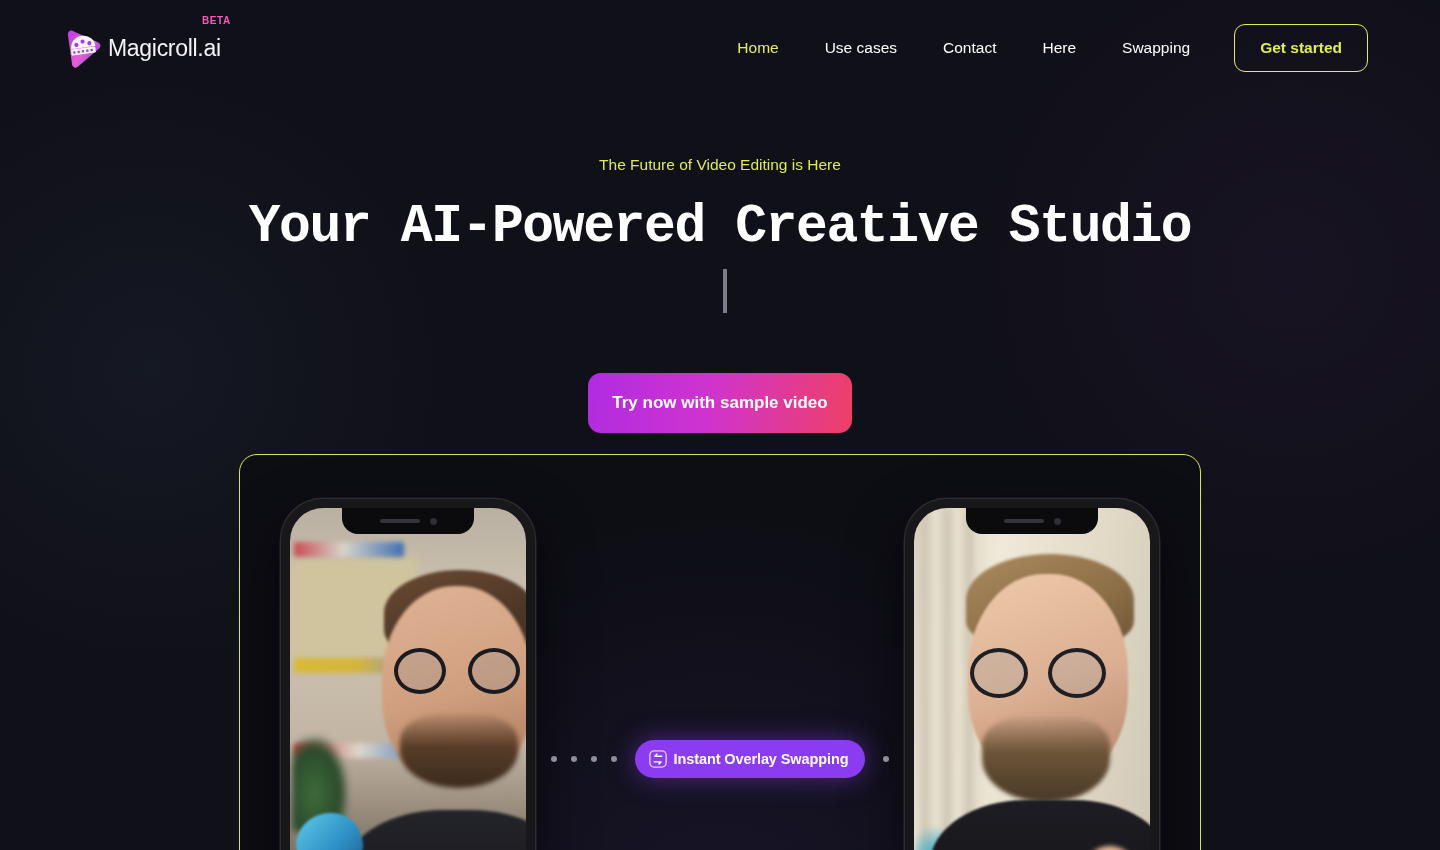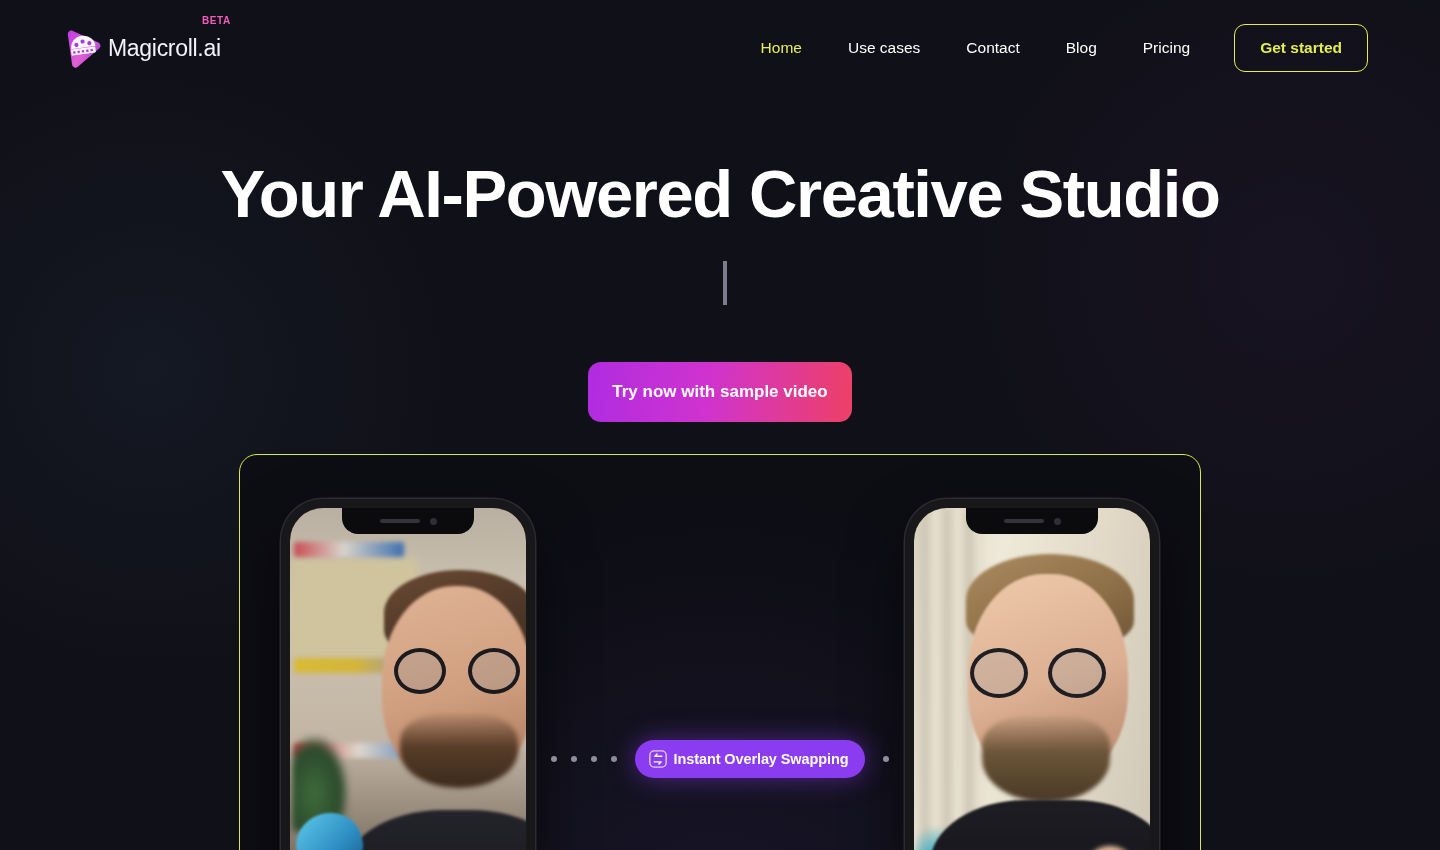--- a/index.html
+++ b/index.html
@@ -115,25 +115,26 @@
     z-index: 4;
     text-align: center;
     padding-top: 60px;
   }
   .hero-eyebrow {
     font-size: 15.5px;
     color: #dfe95a;
     margin-bottom: 24px;
   }
   .hero-title {
-    font-size: 67px;
+    font-size: 53px;
     font-weight: 700;
     letter-spacing: -1.4px;
     line-height: 1.13;
     color: #ffffff;
+    font-family: Liberation Mono, monospace;
   }
   .hero-title-line2 {
     display: block;
     margin-top: 6px;
   }
   .grad-text {
     background: linear-gradient(90deg, #4fd4e8 0%, #5fe0b4 32%, #8ee870 66%, #e3ee4e 100%);
     -webkit-background-clip: text;
     background-clip: text;
     color: transparent;
@@ -477,28 +478,29 @@
       </g>
     </svg>
     <span class="brand-name">Magicroll.ai</span>
     <span class="beta-badge">BETA</span>
   </a>
 
   <nav class="main-nav">
     <a class="nav-link is-active">Home</a>
     <a class="nav-link">Use cases</a>
     <a class="nav-link">Contact</a>
-    <a class="nav-link">Blog</a>
-    <a class="nav-link">Pricing</a>
+    <a class="nav-link">Here</a>
+    <a class="nav-link">Swapping</a>
   </nav>
 
   <button class="cta-outline">Get started</button>
 </header>
 
 <section class="hero">
+  <div class="hero-eyebrow">The Future of Video Editing is Here</div>
 
   <h1 class="hero-title">
     <span>Your AI-Powered Creative Studio</span>
     <span class="hero-title-line2">
       <span class="type-caret"></span>
     </span>
   </h1>
 
   <button class="hero-cta">Try now with sample video</button>
 </section>

